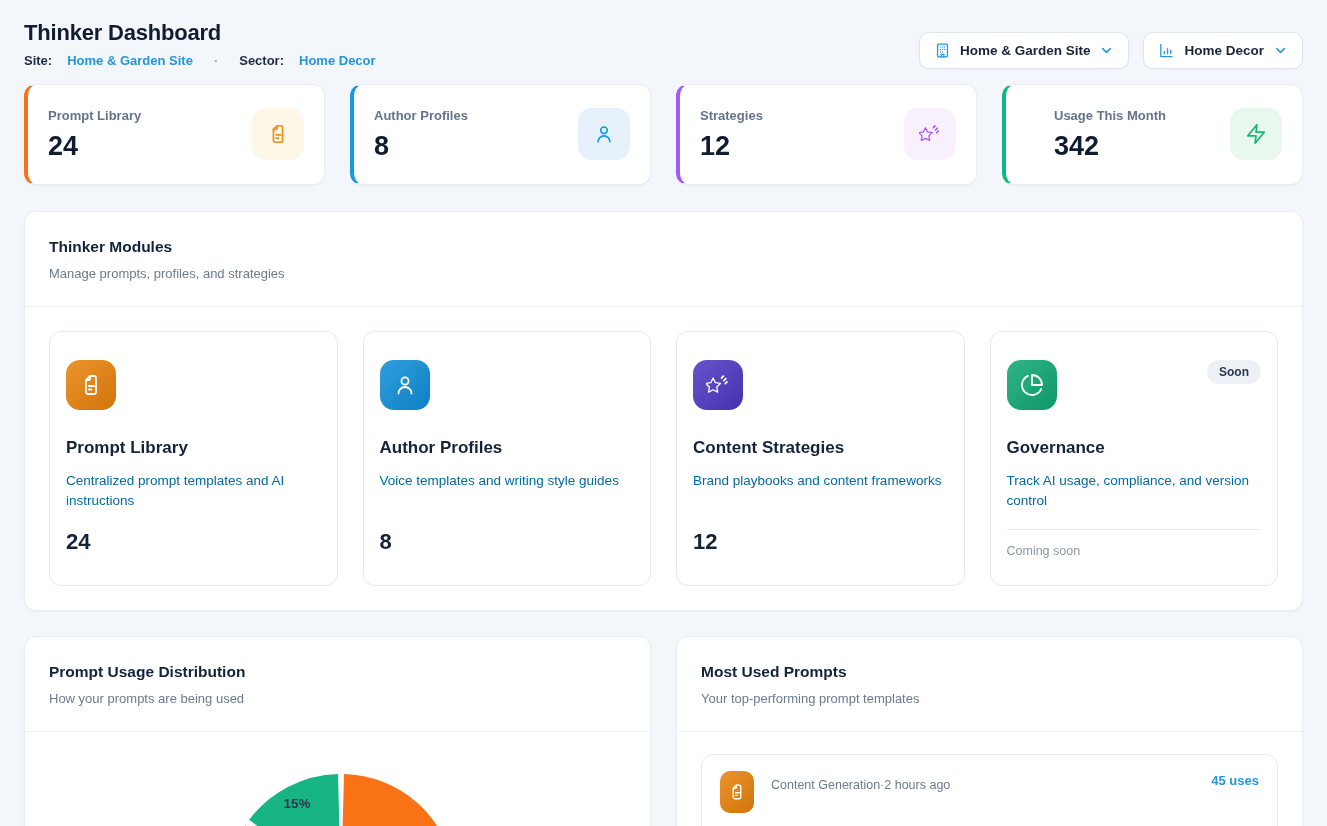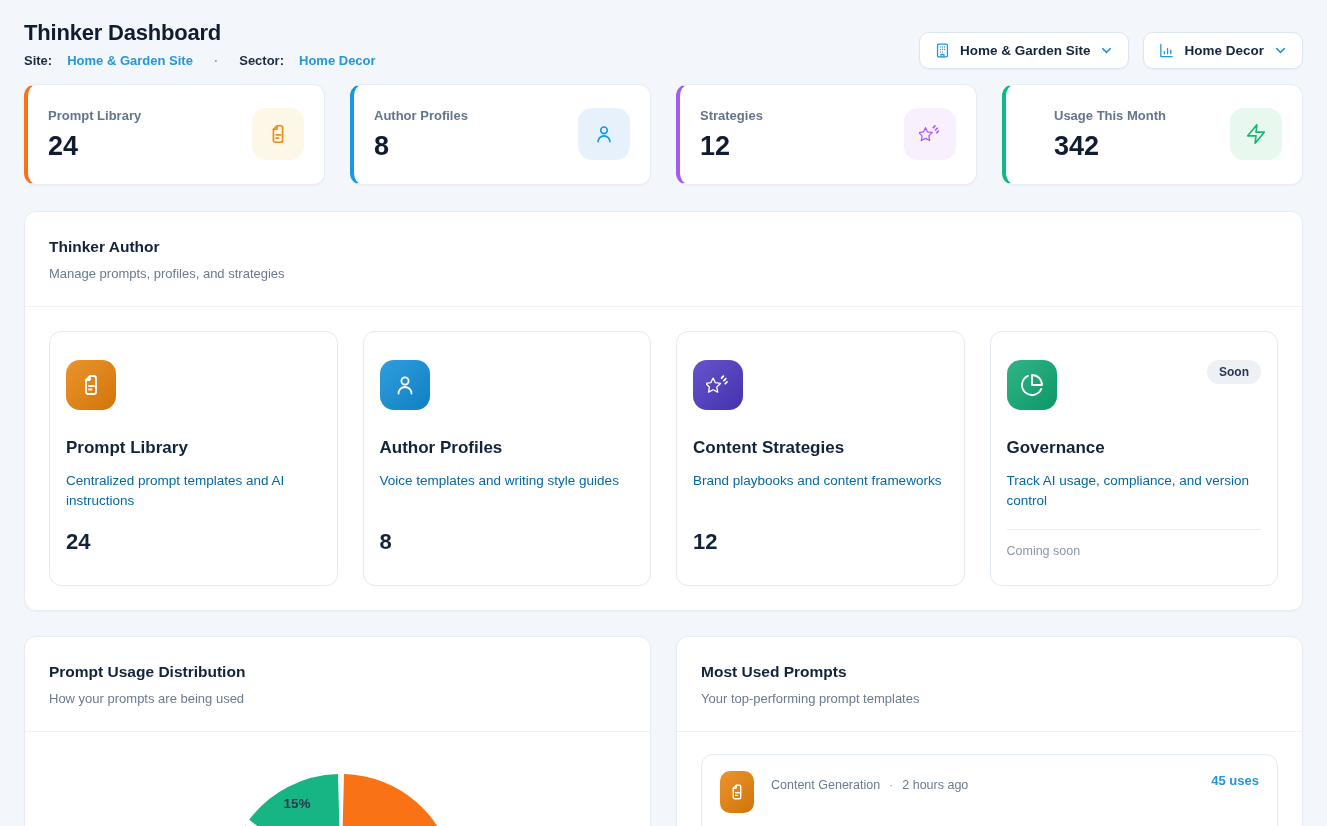--- a/index.html
+++ b/index.html
@@ -82,21 +82,21 @@
     padding: 16px 18px; display: flex; align-items: flex-start; gap: 17px; cursor: pointer;
     min-height: 84px;
   }
   .prompt-icon {
     width: 34px; height: 42px; border-radius: 10px; flex: none; color: #fff;
     display: flex; align-items: center; justify-content: center;
     background-image: linear-gradient(135deg, rgba(255,255,255,.14), rgba(0,0,0,.10));
   }
   .prompt-main { flex: 1; }
   .prompt-title { font-size: 15px; font-weight: 800; color: #13233a; line-height: 19px; margin-top: 1px; }
-  .prompt-meta { display: flex; align-items: center; gap: 9px; margin-top: 7px; font-size: 12.5px; color: #6b7a8e; }
+  .prompt-meta { display: flex; align-items: center; margin-top: 7px; font-size: 12.5px; color: #6b7a8e; }
   .prompt-meta .dot { color: #9aa7b7; }
   .prompt-uses { font-size: 13px; font-weight: 700; color: #2596d9; margin-top: 2px; }
 </style>
 </head>
 <body>
 
 <svg width="0" height="0" style="position:absolute">
   <defs>
     <g id="ic-file">
       <path d="M11 3h4a2 2 0 0 1 2 2v14a2 2 0 0 1-2 2H9a2 2 0 0 1-2-2V7z"></path>
@@ -229,21 +229,21 @@
       <div class="stat-icon-box" style="background-color: rgb(232, 248, 238); color: rgb(20, 184, 112);">
         <svg width="22" height="22" viewBox="0 0 24 24" fill="none" stroke="currentColor" stroke-width="1.8" stroke-linecap="round" stroke-linejoin="round">
             <use href="#ic-zap"></use>
           </svg>
       </div>
     </div>
   </div>
 
   <div class="card section">
     <div class="section-head">
-      <div class="section-title">Thinker Author</div>
+      <div class="section-title">Thinker Modules</div>
       <div class="section-sub">Manage prompts, profiles, and strategies</div>
     </div>
     <div class="modules-body">
 
       <div class="module-card">
         <div class="module-icon" style="background-color: rgb(232, 130, 10);">
           <svg width="24" height="24" viewBox="0 0 24 24" fill="none" stroke="currentColor" stroke-width="1.8" stroke-linecap="round" stroke-linejoin="round">
               <use href="#ic-file"></use>
             </svg>
         </div>

